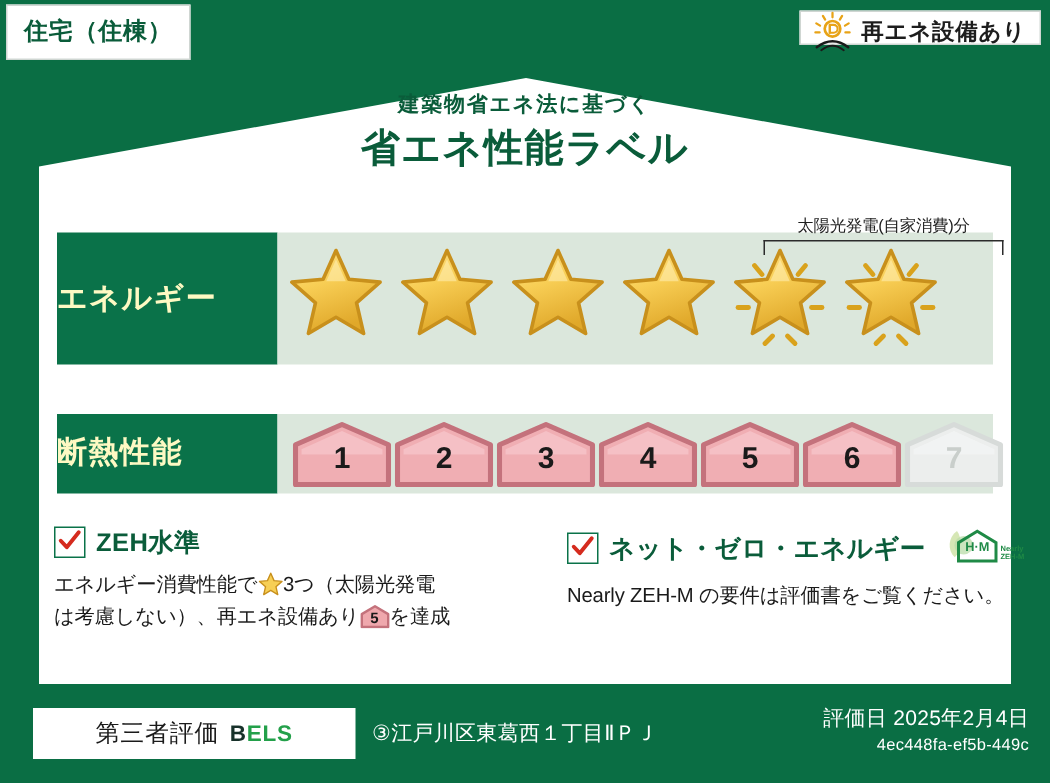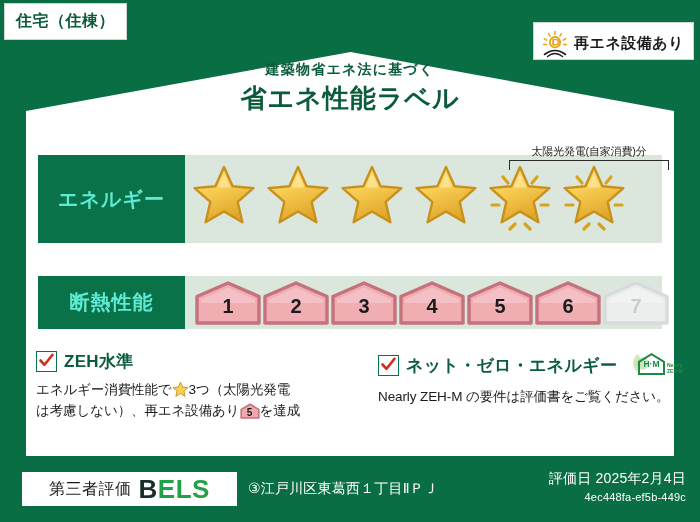--- a/index.html
+++ b/index.html
@@ -29,22 +29,22 @@
     border:1px solid #cfd6d2;
     display:flex;align-items:center;justify-content:center;
     box-sizing:border-box;
     z-index:5;
   }
   #doc-type-tab span{
     font-size:16px;font-weight:bold;color:#0a5c3a;letter-spacing:0.5px;
   }
   
   #renew-badge{
-    position:absolute;right:6px;top:22px;
-    height:38px;
+    position:absolute;right:6px;top:7px;
+    height:23px;
     background:#ffffff;
     border:1px solid #cfd6d2;
     display:flex;align-items:center;
     padding:5px 9px 0 6px;
     box-sizing:border-box;
     z-index:5;
   }
   #renew-badge .sun-ico{width:30px;height:28px;flex:0 0 auto;}
   #renew-badge .txt{
     font-size:15px;font-weight:bold;color:#1d1d1d;margin-left:4px;letter-spacing:0.5px;
@@ -58,22 +58,22 @@
     line-height:1;
   }
   #main-title{
     font-size:26px;font-weight:bold;color:#0a5c3a;letter-spacing:1px;
     margin-top:9px;line-height:1;
   }
   
   .perf-row{position:absolute;display:flex;align-items:stretch;}
   .perf-label{
     background:#0a7249;
-    color:#5eead4;font-weight:bold;
-    display:flex;flex-direction:column;align-items:center;justify-content:center;
+    color:#fef9c3;font-weight:bold;
+    display:flex;flex-direction:column;align-items:flex-start;justify-content:center;
     box-sizing:border-box;
   }
   .perf-label .l1,.perf-label .l2{line-height:1.24;letter-spacing:1px;white-space:nowrap;}
   .perf-values{
     background:#dbe7dc;
     display:flex;align-items:center;
     box-sizing:border-box;
     position:relative;
   }
   
@@ -147,21 +147,21 @@
   
   #footer{
     position:absolute;left:0;bottom:0;width:700px;height:56px;
   }
   #bels-plate{
     position:absolute;left:22px;top:6px;width:215px;height:34px;
     background:#ffffff;
     display:flex;align-items:center;justify-content:center;gap:7px;
   }
   #bels-plate .jp{font-size:16px;font-weight:normal;color:#1a1a1a;letter-spacing:0.5px;}
-  #bels-plate .bels{font-size:26px;font-weight:bold;letter-spacing:0.5px;}
+  #bels-plate .bels{font-size:15px;font-weight:bold;letter-spacing:0.5px;}
   #bels-plate .bels .b{color:#17312a;}
   #bels-plate .bels .els{color:#23a04a;}
   #address{
     position:absolute;left:248px;top:14px;
     font-size:14px;color:#ffffff;letter-spacing:0.2px;white-space:nowrap;
   }
   #eval-meta{
     position:absolute;right:14px;top:4px;text-align:right;color:#ffffff;
   }
   #eval-date{font-size:14px;letter-spacing:0.2px;}

